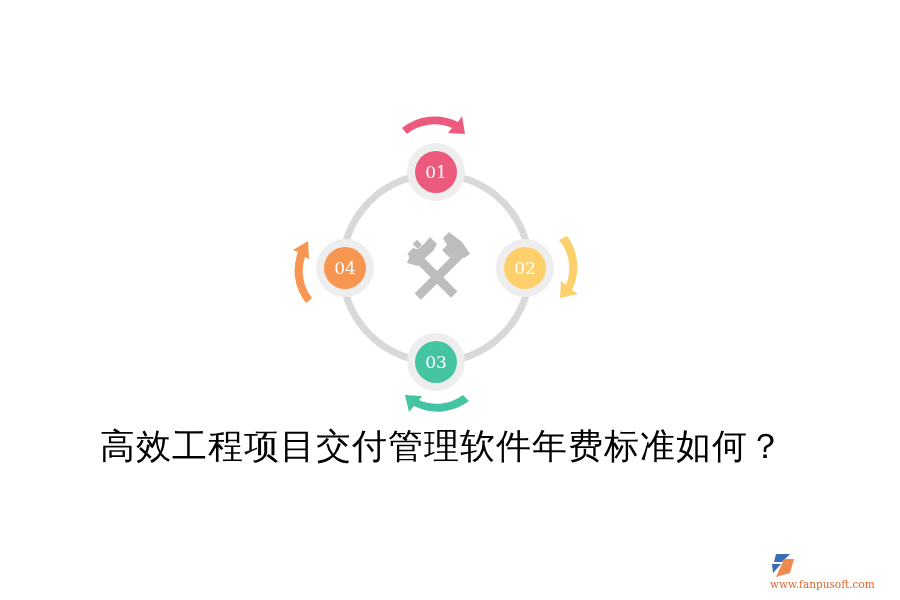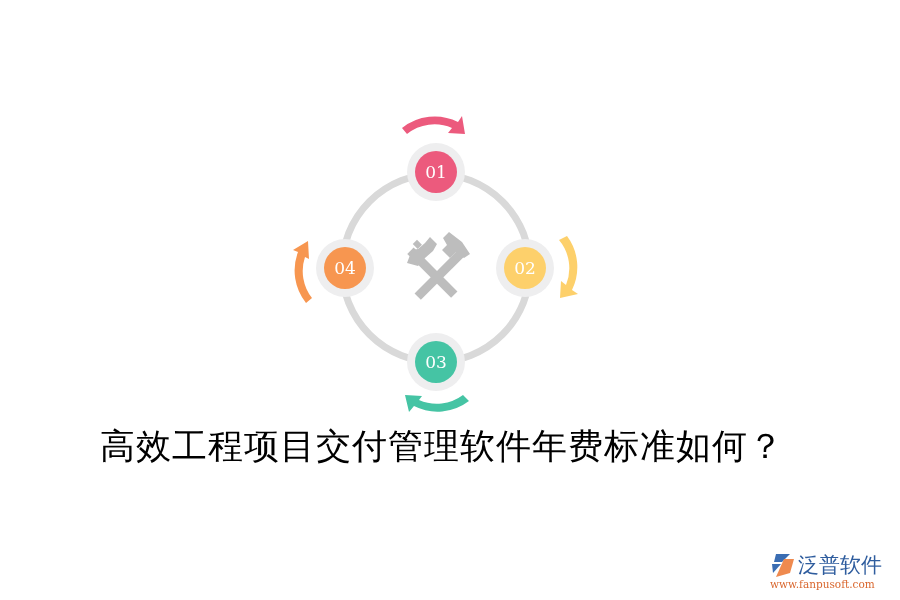--- a/index.html
+++ b/index.html
@@ -89,15 +89,14 @@
 </svg>
 
 <div class="title">高效工程项目交付管理软件年费标准如何？</div>
 
 <div class="logo">
   <svg class="logo-mark" viewBox="0 0 28 26" xmlns="http://www.w3.org/2000/svg">
     <path d="M8,1 L22,1 L14,9 L6,9 Z" fill="#3a6db3"></path>
     <path d="M4,11 L13,11 L5,20 Z" fill="#3a6db3"></path>
     <path d="M16,6 L26,6 L22,20 L8,24 Z" fill="#ef8a4f"></path>
   </svg>
-  <span class="logo-name">泛普软件</span>
   <span class="logo-url">www.fanpusoft.com</span>
 </div>
 
 </body></html>

